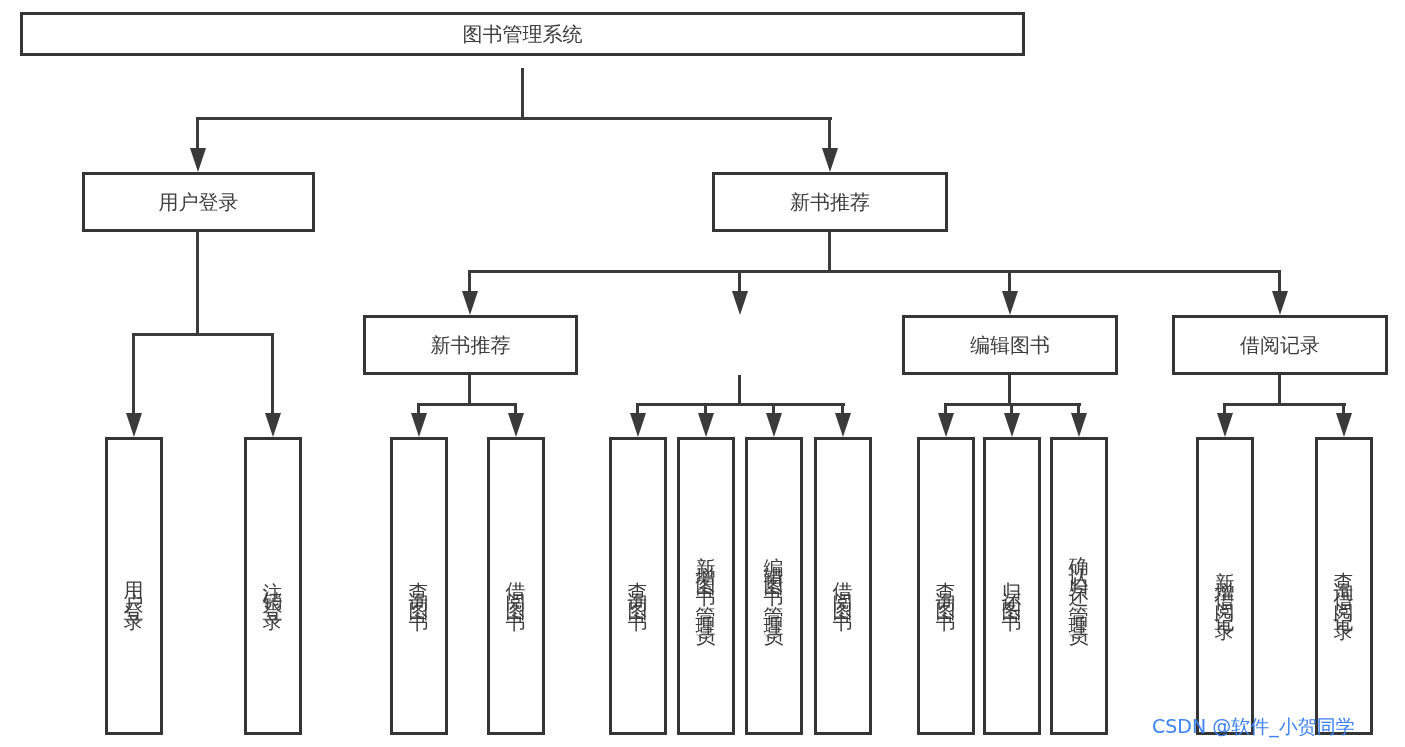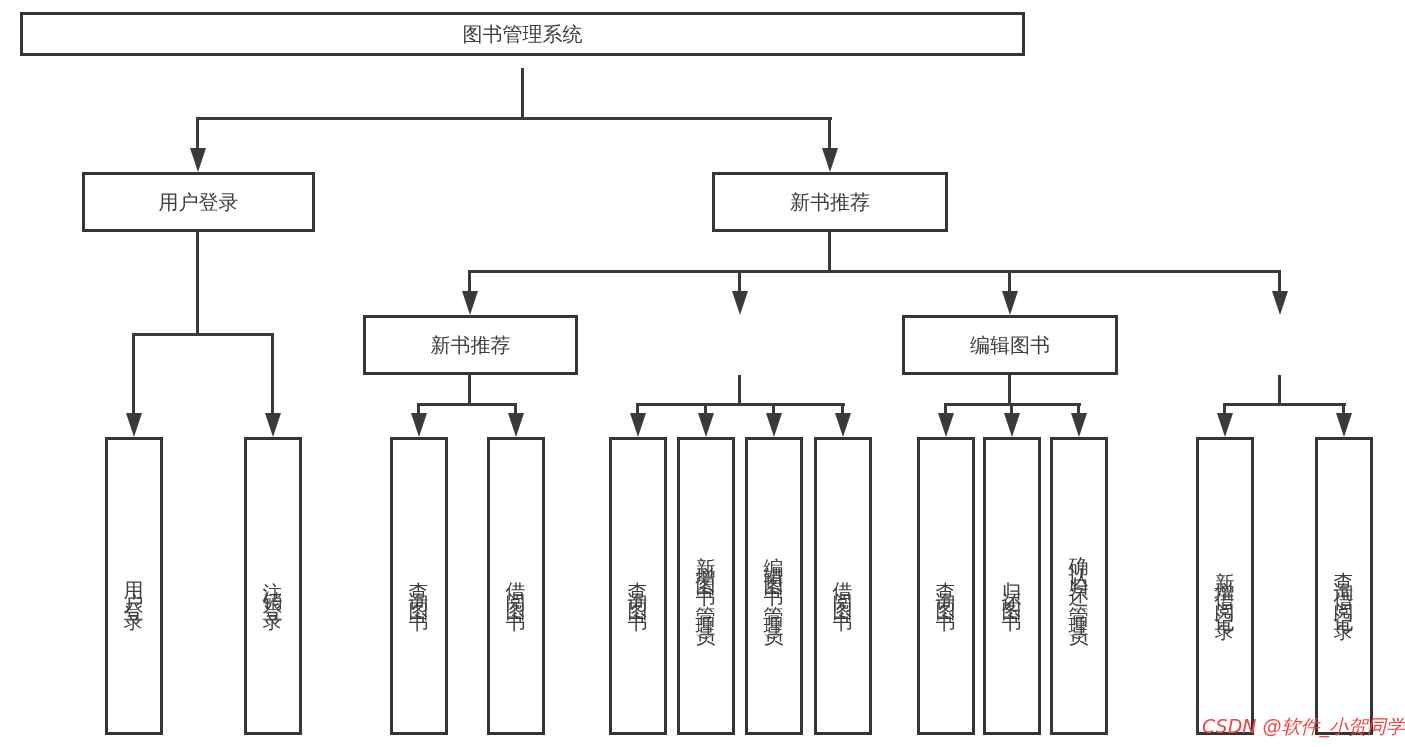--- a/index.html
+++ b/index.html
@@ -45,26 +45,25 @@
   .l12{left:1196px;} .l13{left:1315px;}
   .line{position:absolute;background:#3a3a3a;}
   .arrow{
     position:absolute;width:0;height:0;
     border-left:8px solid transparent;
     border-right:8px solid transparent;
     border-top:24px solid #3a3a3a;
   }
   .watermark{
     position:absolute;
-    left:1202px;top:714px;
+    left:1152px;top:714px;
     font-size:19px;
-    color:#ef4444;
+    color:#3b82f6;
     z-index:10;
     white-space:nowrap;
-    font-style:italic;
   }
 </style>
 </head>
 <body>
 
 <div class="canvas">
 
   <div class="box root">
     <span>图书管理系统</span>
   </div>
@@ -99,20 +98,23 @@
   <div class="line" style="left:1008px;top:272px;width:3px;height:21px;"></div>
   <div class="arrow" style="left:1002px;top:291px;"></div>
   <div class="line" style="left:1278px;top:272px;width:3px;height:21px;"></div>
   <div class="arrow" style="left:1272px;top:291px;"></div>
 
   <div class="box group g1">
     <span>新书推荐</span>
   </div>
   <div class="box group g3">
     <span>编辑图书</span>
+  </div>
+  <div class="box group g4">
+    <span>借阅记录</span>
   </div>
 
   <div class="line" style="left:468px;top:375px;width:3px;height:30px;"></div>
   <div class="line" style="left:417px;top:403px;width:100px;height:3px;"></div>
   <div class="line" style="left:417px;top:405px;width:3px;height:10px;"></div>
   <div class="arrow" style="left:411px;top:413px;"></div>
   <div class="line" style="left:514px;top:405px;width:3px;height:10px;"></div>
   <div class="arrow" style="left:508px;top:413px;"></div>
 
   <div class="line" style="left:738px;top:375px;width:3px;height:30px;"></div>

